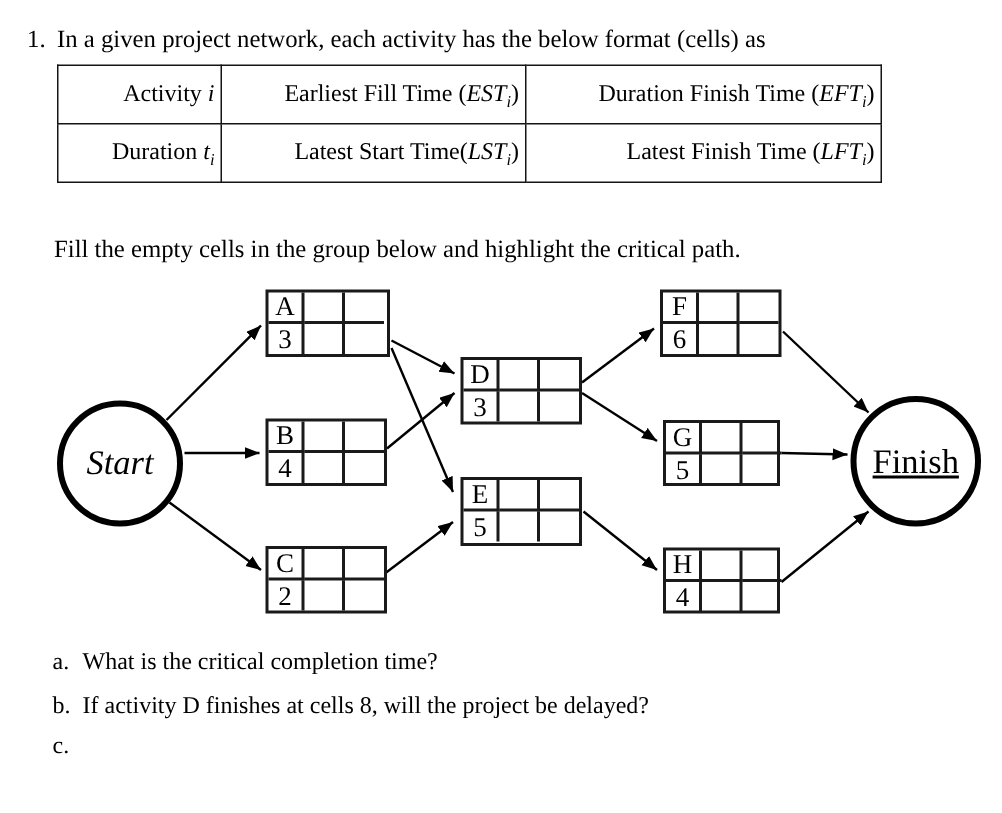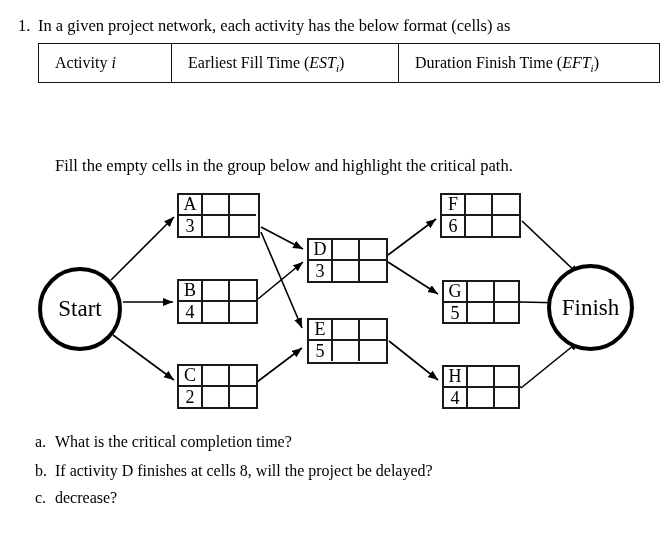--- a/index.html
+++ b/index.html
@@ -7,28 +7,28 @@
     width:668px;height:542px;position:relative;overflow:hidden;
     font-family:"Liberation Serif", serif;color:#000;
   }
   .abs{position:absolute;}
   
   .line1{left:18px;top:15px;font-size:16.5px;line-height:22px;display:flex;}
   .line1 .num{width:20px;}
   
   table.fmt{left:38px;top:43px;border-collapse:collapse;table-layout:fixed;}
   table.fmt td{
-    border:1.5px solid #141414;text-align:left;vertical-align:middle;
-    font-size:16px;height:38px;padding:0 16px;background:#fff;
+    border:1.5px solid #141414;text-align:right;vertical-align:middle;
+    font-size:16px;height:38px;padding:0 4px;background:#fff;
   }
   td.c1{width:100px;} td.c2{width:194px;} td.c3{width:228px;}
   table.fmt i{font-style:italic;}
   table.fmt sub{font-size:11px;font-style:italic;line-height:0;}
   
-  .fillline{left:36px;top:155px;font-size:16.5px;line-height:22px;margin-left:19px;}
+  .fillline{left:36px;top:155px;font-size:16.5px;line-height:22px;}
   
   svg.edges{left:0;top:0;pointer-events:none;}
   .circle{
     border:4px solid #000;border-radius:50%;box-sizing:border-box;background:#fff;
     display:flex;align-items:center;justify-content:center;font-size:23px;
   }
   .act{
     display:grid;grid-template-columns:24px 27px 26px;grid-template-rows:20.5px 20.5px;
     border:2px solid #1a1a1a;box-sizing:border-box;background:#fff;
   }
@@ -52,20 +52,25 @@
   <span>In a given project network, each activity has the below format (cells) as</span>
 </div>
 
 <table class="fmt abs">
   <tbody>
       <tr>
     <td class="c1"><span>Activity </span><i>i</i><sub></sub><span></span></td>
     <td class="c2"><span>Earliest Fill Time (</span><i>EST</i><sub>i</sub><span>)</span></td>
     <td class="c3"><span>Duration Finish Time (</span><i>EFT</i><sub>i</sub><span>)</span></td>
   </tr>
+  <tr>
+    <td class="c1"><span>Duration </span><i>t</i><sub>i</sub><span></span></td>
+    <td class="c2"><span>Latest Start Time(</span><i>LST</i><sub>i</sub><span>)</span></td>
+    <td class="c3"><span>Latest Finish Time (</span><i>LFT</i><sub>i</sub><span>)</span></td>
+  </tr>
 </tbody>
   </table>
 
 <div class="fillline abs">Fill the empty cells in the group below and highlight the critical path.</div>
 
 <svg class="edges abs" width="668" height="542" viewBox="0 0 668 542">
   <defs>
     <marker id="ah" markerUnits="userSpaceOnUse" markerWidth="11" markerHeight="9" refX="10" refY="4" orient="auto">
       <path d="M0,0 L10,4 L0,8 z" fill="#000"></path>
     </marker>
@@ -80,24 +85,24 @@
     <line x1="257" y1="382" x2="302" y2="348" marker-end="url(#ah)"></line>
     <line x1="388" y1="255" x2="436" y2="219" marker-end="url(#ah)"></line>
     <line x1="388" y1="262" x2="438" y2="294" marker-end="url(#ah)"></line>
     <line x1="389" y1="341" x2="438" y2="380" marker-end="url(#ah)"></line>
     <line x1="522" y1="221" x2="579" y2="275" marker-end="url(#ah)"></line>
     <line x1="521" y1="302" x2="565" y2="303" marker-end="url(#ah)"></line>
     <line x1="521" y1="388" x2="579" y2="341" marker-end="url(#ah)"></line>
   </g>
 </svg>
 
-<div class="circle abs" style="left:38px;top:267px;width:84px;height:84px;">
+<div class="circle abs" style="left:38px;top:267px;width:84px;height:84px;font-style:italic;">
   <span>Start</span>
 </div>
-<div class="circle abs" style="left:547px;top:264px;width:87px;height:87px;">
+<div class="circle abs" style="left:567px;top:264px;width:87px;height:87px;text-decoration:underline;">
   <span>Finish</span>
 </div>
 
 <div class="act abs" style="left:177px;top:193px;width:83px;height:45px;">
   <div class="c lab">A</div>
     <div class="c"></div>
     <div class="c"></div>
   <div class="c lab">3</div>
     <div class="c"></div>
     <div class="c"></div>
@@ -163,15 +168,14 @@
   <span class="ql">a.</span>
   <span class="qt">What is the critical completion time?</span>
 </div>
 <div class="q abs" style="top:460px;">
   <span class="ql">b.</span>
   <span class="qt">If activity D finishes at cells 8, will the project be delayed?</span>
 </div>
 <div class="q abs" style="top:487px;">
   <span class="ql">c.</span>
   <span class="qc">
-    <span class="cont">decrease?</span>
   </span>
 </div>
 
 </body></html>

